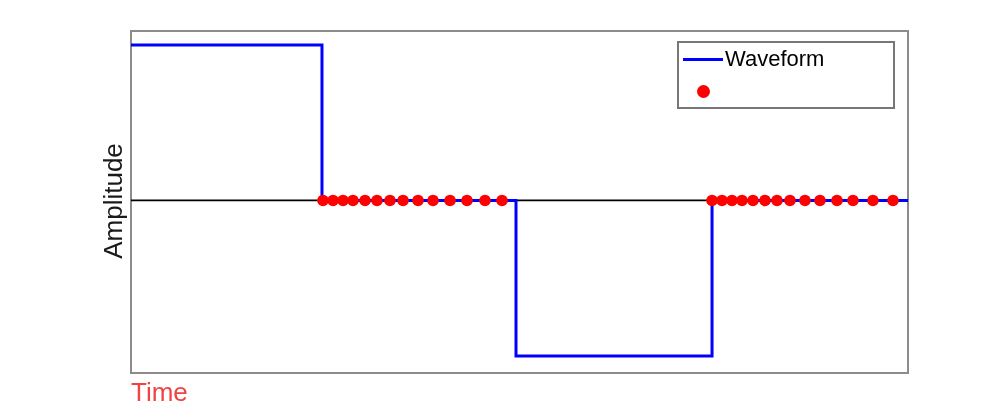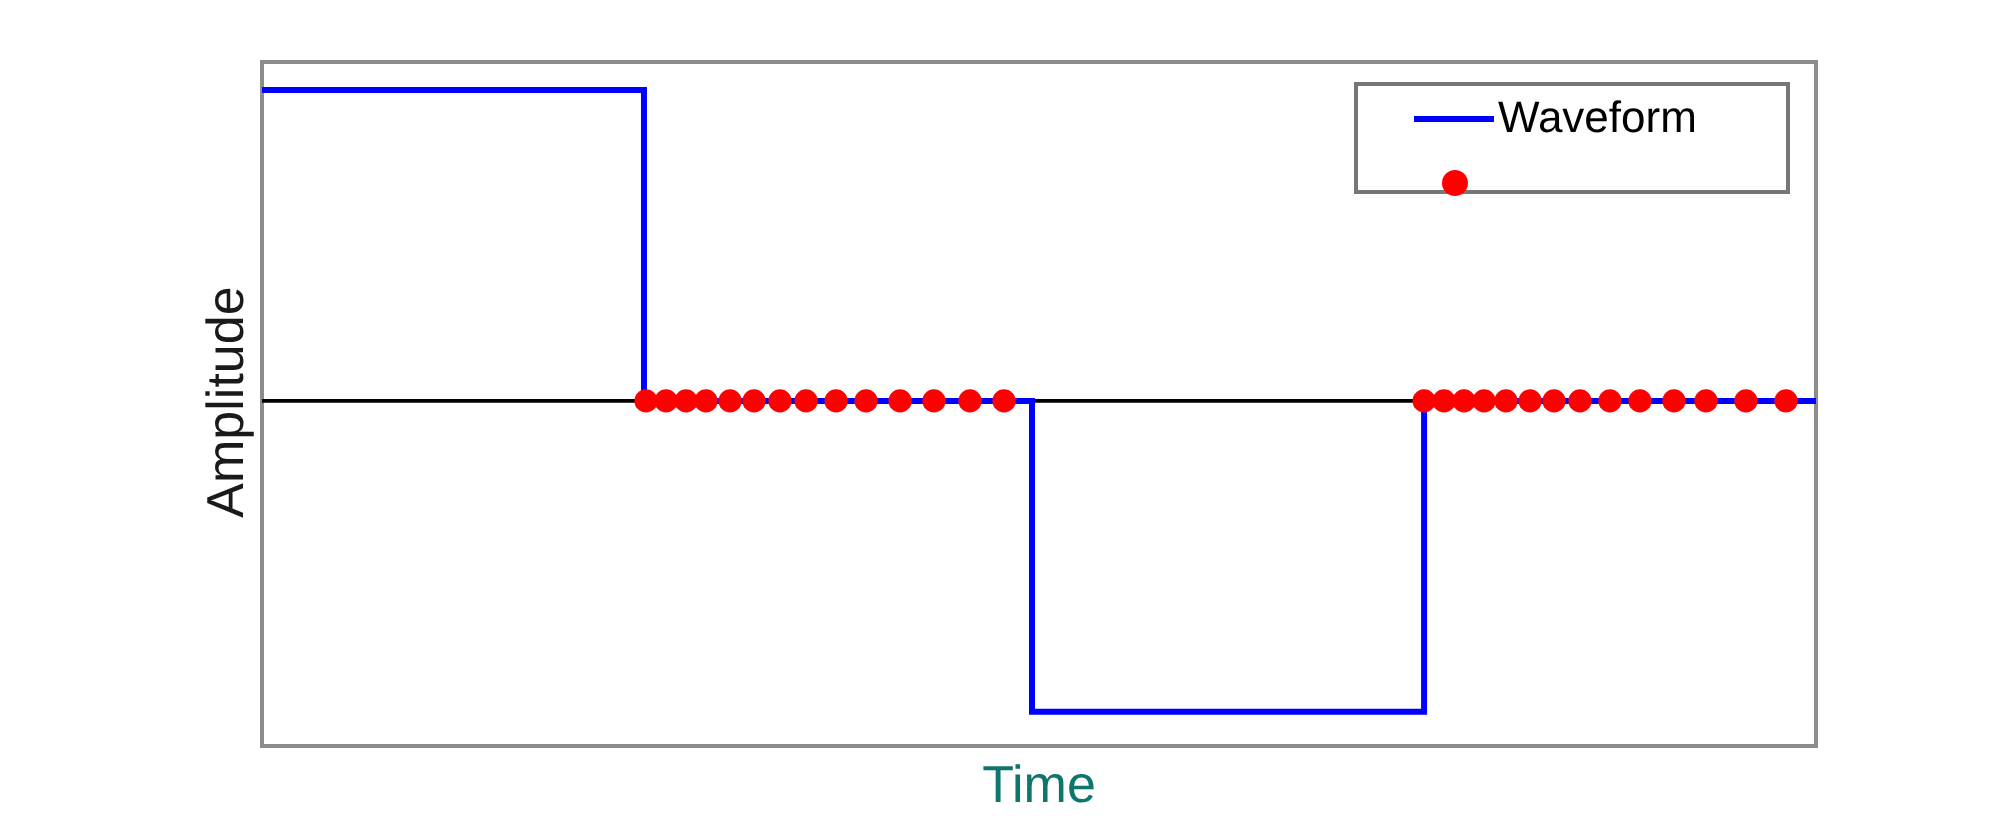--- a/index.html
+++ b/index.html
@@ -10,43 +10,43 @@
     background: #ffffff;
     font-family: "Liberation Sans", sans-serif;
     overflow: hidden;
   }
   #plot-svg { position: absolute; left: 0; top: 0; }
   .xlabel {
     position: absolute;
     left: 131px;
     top: 377px;
     width: 777px;
-    text-align: center;
+    text-align: left;
     font-size: 26px;
-    color: #0f766e;
+    color: #ef4444;
   }
   .ylabel {
     position: absolute;
     left: 113px;
     top: 201px;
     transform: translate(-50%, -50%) rotate(-90deg);
     white-space: nowrap;
     font-size: 26px;
     color: #1a1a1a;
   }
   .legend {
     position: absolute;
     left: 677px;
     top: 41px;
     width: 218px;
-    height: 56px;
+    height: 68px;
     box-sizing: border-box;
     background: #ffffff;
     border: 2px solid #777777;
-    padding-left: 28px;
+    padding-left: 4px;
   }
   .legend-row {
     display: flex;
     align-items: center;
     height: 32px;
   }
   .legend-sample {
     width: 40px;
     display: flex;
     align-items: center;

